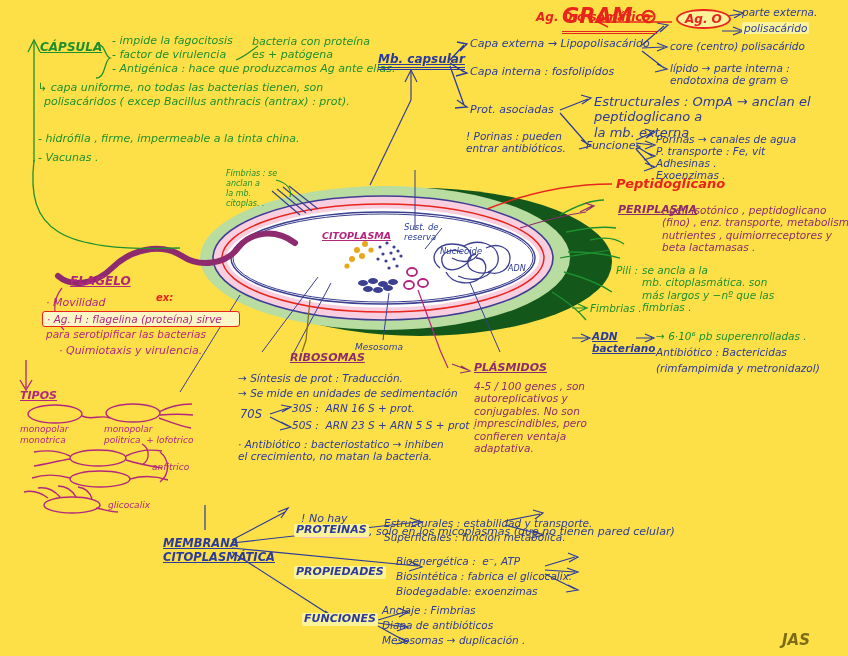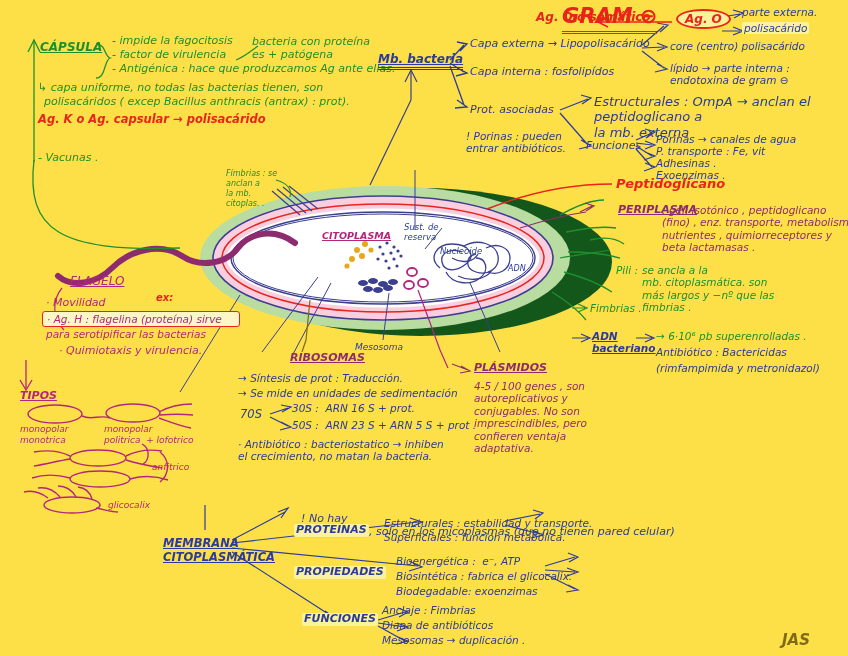--- a/index.html
+++ b/index.html
@@ -249,29 +249,29 @@
   <div class="t hand red" style="left:562px;top:4px;font-size:21px;font-weight:bold;border-bottom:3px double #e8241c;padding-bottom:2px;">GRAM ⊖</div>
 
   <div class="t hand green u" style="left:40px;top:40px;font-size:12px;font-weight:bold;">CÁPSULA</div>
   <div class="t hand green" style="left:112px;top:35px;font-size:11px;">- impide la fagocitosis</div>
   <div class="t hand green" style="left:112px;top:49px;font-size:11px;">- factor de virulencia</div>
   <div class="t hand green" style="left:112px;top:63px;font-size:11px;">- Antigénica : hace que produzcamos Ag ante ellas.</div>
   <div class="t hand green" style="left:252px;top:36px;font-size:11px;">bacteria con proteína
 es + patógena</div>
   <div class="t hand green" style="left:38px;top:82px;font-size:11px;">↳ capa uniforme, no todas las bacterias tienen, son</div>
   <div class="t hand green" style="left:44px;top:96px;font-size:11px;">polisacáridos ( excep Bacillus anthracis (antrax) : prot).</div>
-  <div class="t hand red" style="left:38px;top:113px;font-size:11.5px;font-weight:bold;">Ag. K o Ag. capsular → polisacárido</div>
+  <div class="t hand green" style="left:38px;top:133px;font-size:11px;">- hidrófila , firme, impermeable a la tinta china.</div>
   <div class="t hand green" style="left:38px;top:152px;font-size:11px;">- Vacunas .</div>
 
   <div class="t hand green" style="left:226px;top:169px;font-size:8px;line-height:1.25;">Fímbrias : se
 anclan a
 la mb.
 citoplas. .</div>
 
-  <div class="t hand blue u" style="left:378px;top:52px;font-size:12px;font-weight:bold;border-bottom:3px double #2b3a9c;padding-bottom:1px;">Mb. bacteria</div>
+  <div class="t hand blue u" style="left:378px;top:52px;font-size:12px;font-weight:bold;border-bottom:3px double #2b3a9c;padding-bottom:1px;">Mb. capsular</div>
   <div class="t hand blue" style="left:470px;top:38px;font-size:11px;"><span>Capa externa</span> <span>→</span> <span>Lipopolisacárido</span></div>
   <div class="t hand blue" style="left:470px;top:66px;font-size:11px;"><span>Capa interna :</span> <span>fosfolipídos</span></div>
   <div class="t hand blue" style="left:470px;top:104px;font-size:11px;">Prot. asociadas</div>
   <div class="t hand blue" style="left:466px;top:130px;font-size:10.5px;">! Porinas : pueden
 entrar antibióticos.</div>
 
   <div class="t hand red" style="left:536px;top:10px;font-size:12px;font-weight:bold;">Ag. O ó somático</div>
   <div class="t hand red circ-red" style="left:676px;top:9px;font-size:12px;font-weight:bold;">Ag. O</div>
   <div class="t hand blue" style="left:742px;top:6px;font-size:10.5px;">parte externa.</div>
   <div class="t hand blue hl-y" style="left:742px;top:22px;font-size:10.5px;">polisacárido</div>
@@ -303,21 +303,21 @@
 fimbrias .</div>
 
   <div class="t hand green" style="left:590px;top:302px;font-size:10.5px;">Fimbrias .</div>
 
   <div class="t hand blue u" style="left:592px;top:330px;font-size:10.5px;font-weight:bold;line-height:1.15;">ADN
 bacteriano</div>
   <div class="t hand green" style="left:656px;top:330px;font-size:10.5px;">→ 6·10⁶ pb superenrolladas .</div>
   <div class="t hand blue" style="left:656px;top:346px;font-size:10.5px;">Antibiótico : Bactericidas</div>
   <div class="t hand blue" style="left:656px;top:362px;font-size:10.5px;">(rimfampimida y metronidazol)</div>
 
-  <div class="t hand magenta u" style="left:70px;top:274px;font-size:12px;font-weight:normal;">FLAGELO</div>
+  <div class="t hand magenta u" style="left:70px;top:274px;font-size:12px;font-weight:bold;">FLAGELO</div>
   <div class="t hand magenta" style="left:46px;top:297px;font-size:11px;">· Movilidad</div>
   <div class="t hand red" style="left:156px;top:292px;font-size:10px;font-weight:bold;">ex:</div>
   <div class="t hand magenta boxred" style="left:42px;top:311px;font-size:10.5px;width:188px;">· Ag. H : flagelina (proteína) sirve</div>
   <div class="t hand magenta" style="left:46px;top:328px;font-size:10.5px;">para serotipificar las bacterias</div>
   <div class="t hand magenta" style="left:59px;top:345px;font-size:11px;">· Quimiotaxis y virulencia.</div>
 
   <div class="t hand magenta u" style="left:20px;top:390px;font-size:11px;font-weight:bold;">TIPOS</div>
   <div class="t hand magenta" style="left:20px;top:424px;font-size:9px;line-height:1.2;">monopolar
 monotrica</div>
   <div class="t hand magenta" style="left:104px;top:424px;font-size:9px;line-height:1.2;">monopolar

